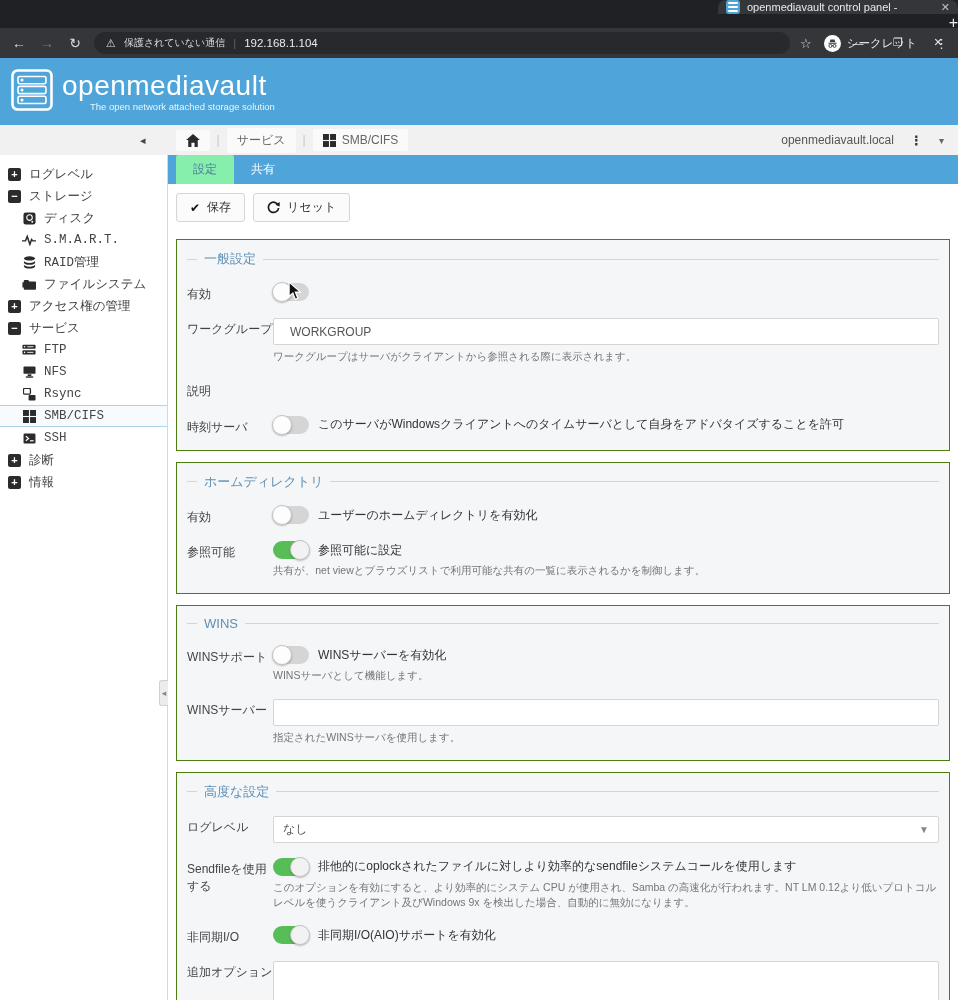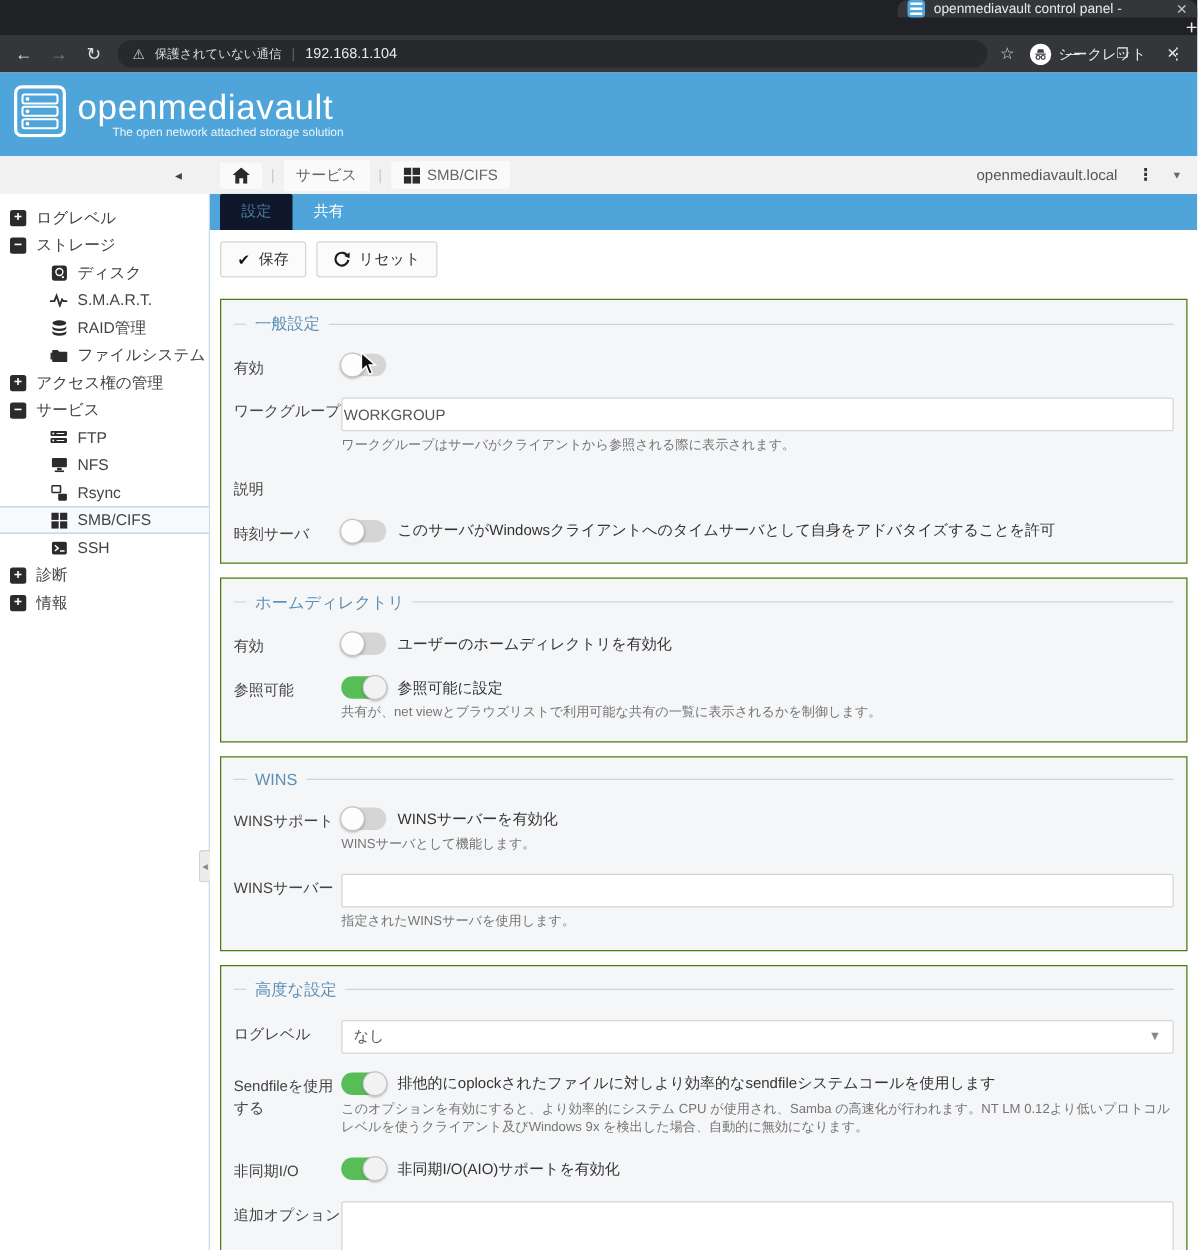--- a/index.html
+++ b/index.html
@@ -47,33 +47,33 @@
   .hostname { color:#555; font-size:12px; }
   .vdots { color:#333; font-size:13px; font-weight:bold; }
   .caret { color:#666; font-size:10px; }
   .home-btn { margin-left:30px; }
 
   
   .page-body { display:flex; height:845px; }
   .sidebar { width:168px; background:#fff; border-right:1px solid #c9dcea; padding-top:8px; position:relative; }
   .nav-item { height:22px; display:flex; align-items:center; gap:8px; padding-left:8px; color:#444;
               font-size:12.5px; cursor:default; }
-  .nav-item.child { padding-left:40px; }
+  .nav-item.child { padding-left:22px;font-family:Liberation Mono, monospace; }
   .nav-item.selected { background:#f7fbfe; border-top:1px solid #aed3ea; border-bottom:1px solid #aed3ea; }
   .sq-toggle { width:13px; height:13px; background:#2b2b2b; border-radius:2px; color:#fff; font-size:11px;
                line-height:12px; text-align:center; font-weight:bold; flex:0 0 auto; }
   .nav-ico { width:14px; height:14px; flex:0 0 auto; display:flex; align-items:center; justify-content:center; }
   .sidebar-handle { position:absolute; right:-1px; top:525px; width:9px; height:26px; background:#ececec;
                     border:1px solid #d0d0d0; border-right:none; border-radius:3px 0 0 3px; color:#888;
                     font-size:9px; display:flex; align-items:center; justify-content:center; }
 
   .content { flex:1; background:#fff; overflow:hidden; }
   .tabstrip { height:29px; background:#4fa5d9; display:flex; align-items:flex-end; padding-left:8px; }
   .tab { height:29px; line-height:29px; padding:0 17px; font-size:12px; color:#fff; }
-  .tab.active { background:#0f172a; color:#4d7b9c; border-radius:2px 2px 0 0; }
+  .tab.active { background:#86efac; color:#4d7b9c; border-radius:2px 2px 0 0; }
   .btnrow { display:flex; gap:8px; padding:9px 8px; }
   .btn { display:flex; align-items:center; gap:7px; background:#fbfbfb; border:1px solid #d6d6d6; border-radius:3px;
          padding:5px 13px; font-size:12px; color:#333; }
   .btn .ck { font-size:12px; color:#111; }
 
   
   .section { margin:8px 8px 11px 8px; background:#f5f6f8; border:1px solid #4d7c0f; padding:0 10px 14px 10px; }
   .legend { display:flex; align-items:center; color:#5d8fb4; font-size:13px; padding-top:10px; }
   .legend::before { content:""; width:10px; border-top:1px solid #ccd6dd; margin-right:7px; }
   .legend::after { content:""; flex:1; border-top:1px solid #ccd6dd; margin-left:7px; }
@@ -82,21 +82,21 @@
   .fctl { flex:1; min-width:0; }
   .toggle { width:36px; height:18px; border-radius:9px; background:#d5d5d5; position:relative; flex:0 0 auto; }
   .toggle .knob { position:absolute; top:-1px; left:-1px; width:20px; height:20px; border-radius:50%;
                   background:#fdfdfd; border:1px solid #c4c4c4; box-shadow:0 1px 2px rgba(0,0,0,0.25); }
   .toggle.on { background:#57be57; }
   .toggle.on .knob { left:auto; right:-1px; background:#f2f2f2; }
   .toggle-line { display:flex; align-items:center; gap:9px; }
   .toggle-text { font-size:12px; color:#333; line-height:1.4; }
   .help { font-size:10.5px; color:#757575; margin-top:4px; line-height:1.5; }
   .tinput { width:100%; height:27px; background:#fff; border:1px solid #d5d5d5; border-radius:2px;
-            font-size:12px; color:#555; padding:0 1px; font-family:"Liberation Sans","DejaVu Sans",sans-serif; }
+            font-size:12px; color:#555; padding:0 16px; font-family:"Liberation Sans","DejaVu Sans",sans-serif; }
   .selectbox { width:100%; height:27px; background:#fff; border:1px solid #d5d5d5; border-radius:2px;
                display:flex; align-items:center; padding:0 9px; font-size:12px; color:#555; }
   .selectbox .sel-caret { margin-left:auto; color:#888; font-size:10px; }
   .tarea { width:100%; height:74px; background:#fff; border:1px solid #d5d5d5; border-radius:2px; resize:none;
            font-family:"Liberation Mono","DejaVu Sans Mono",monospace; font-size:12px; padding:5px 8px; color:#555; }
 
   .cursor { position:absolute; left:287px; top:281px; z-index:50; }
 </style>
 </head>
 <body>

